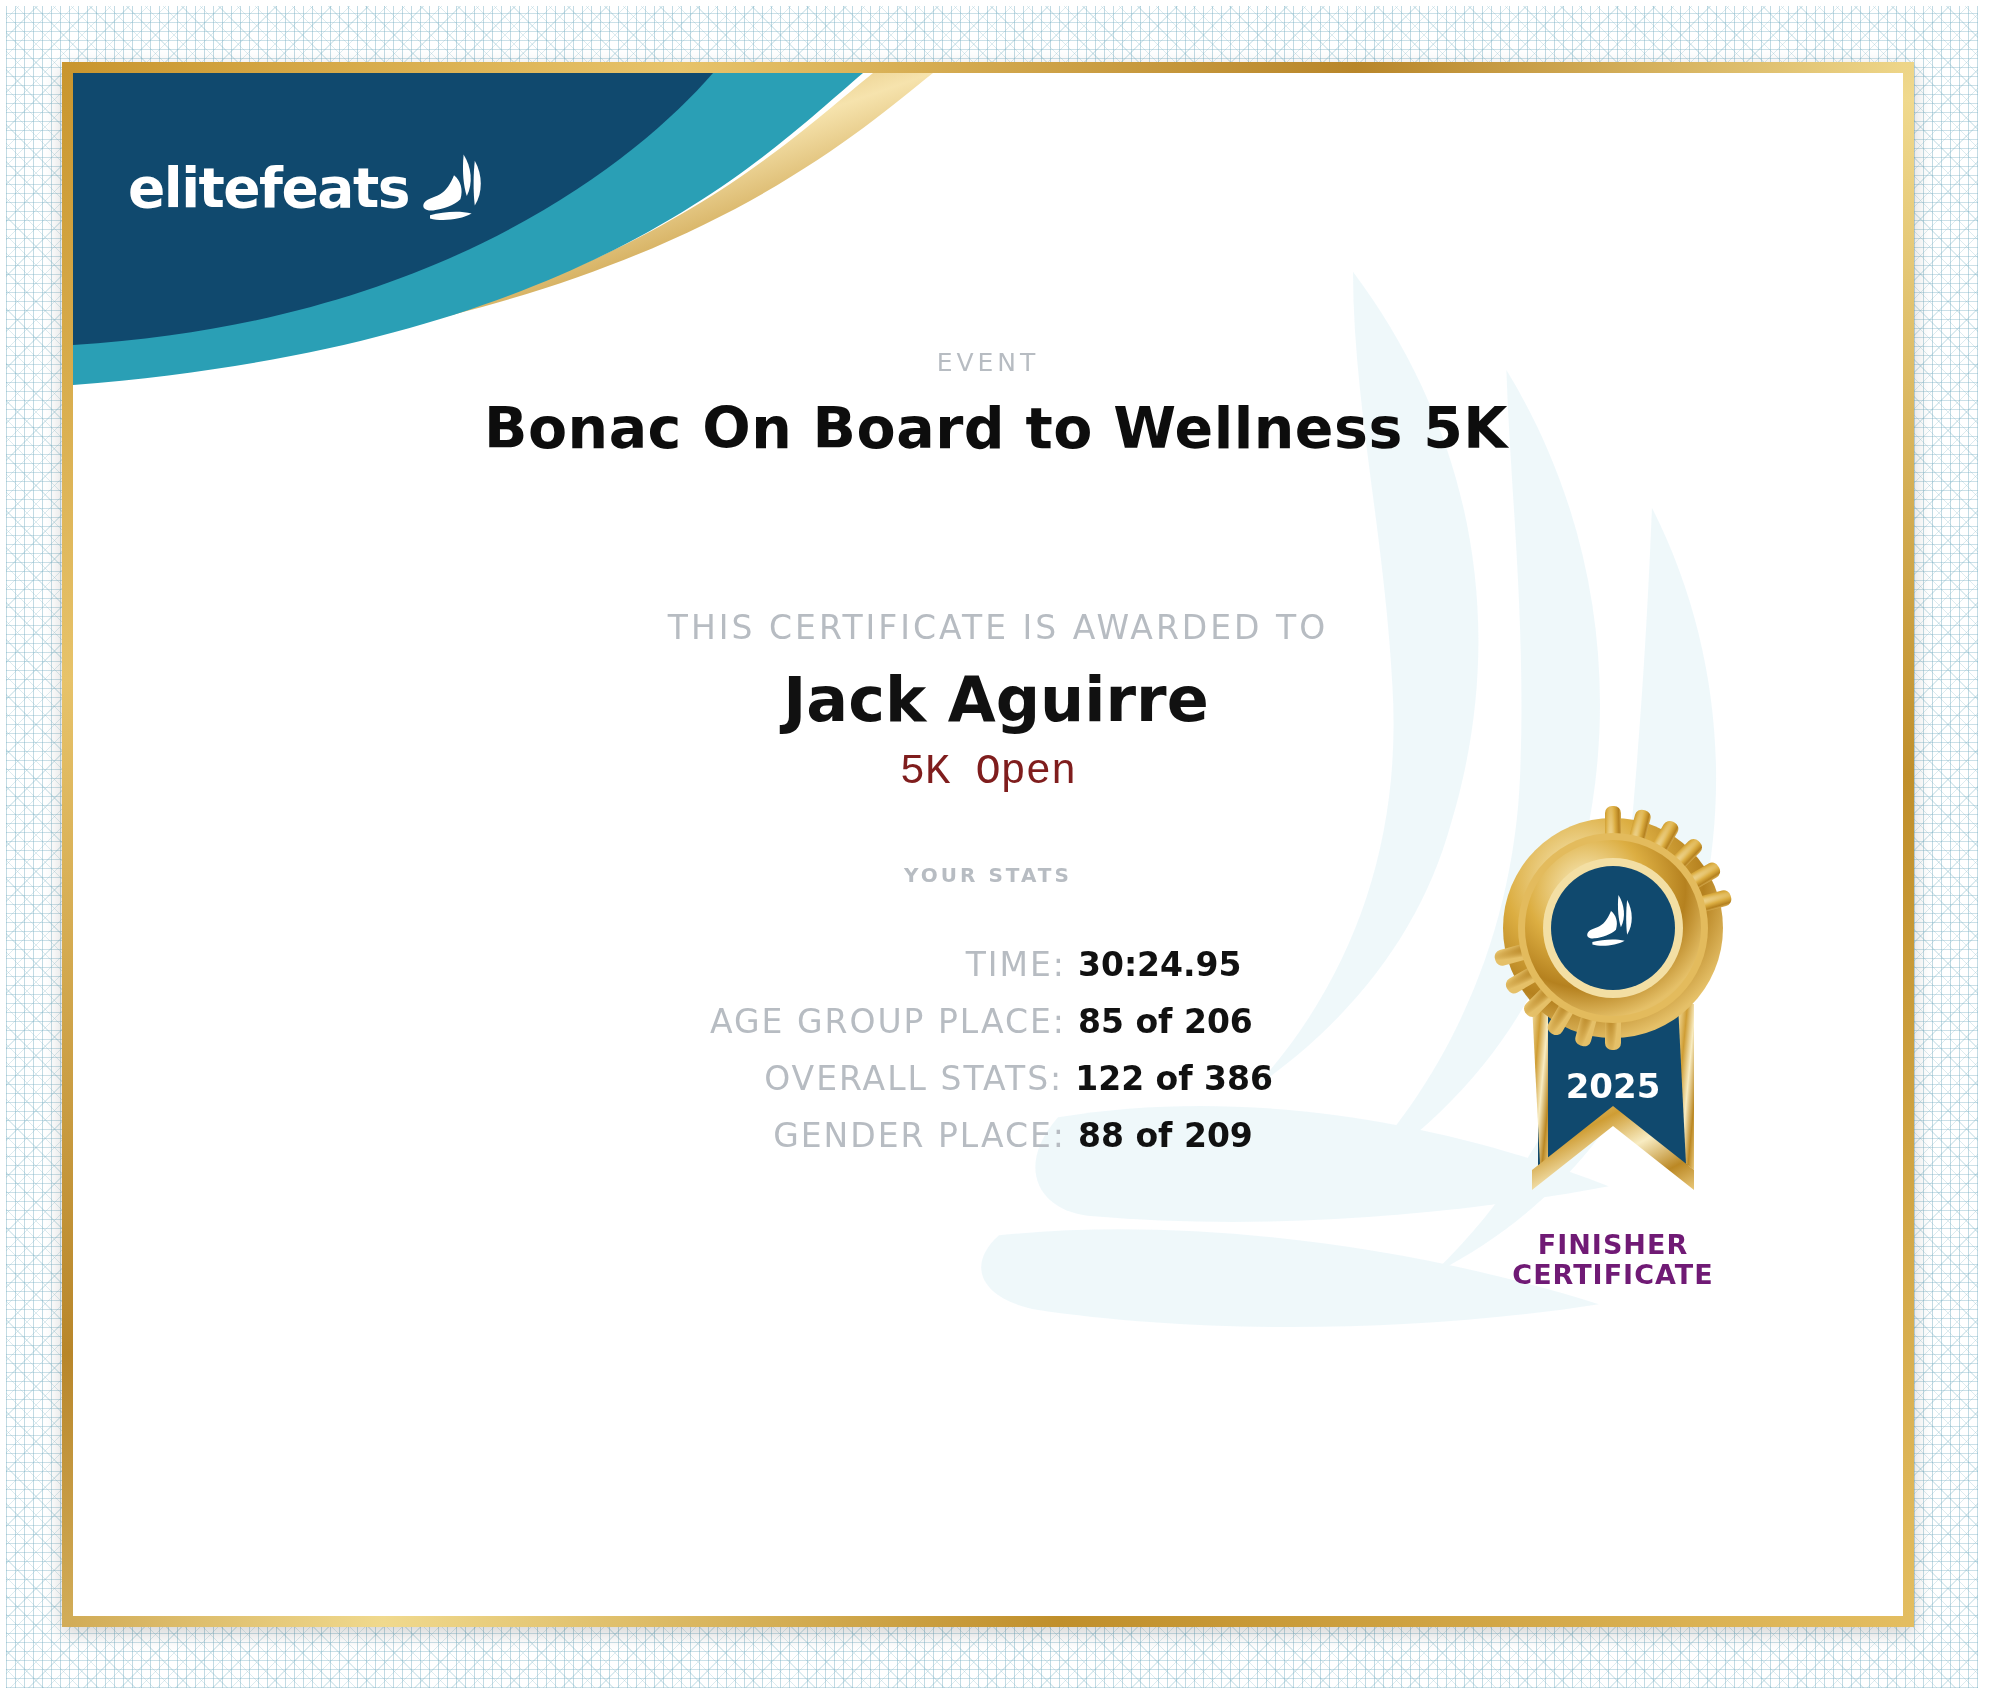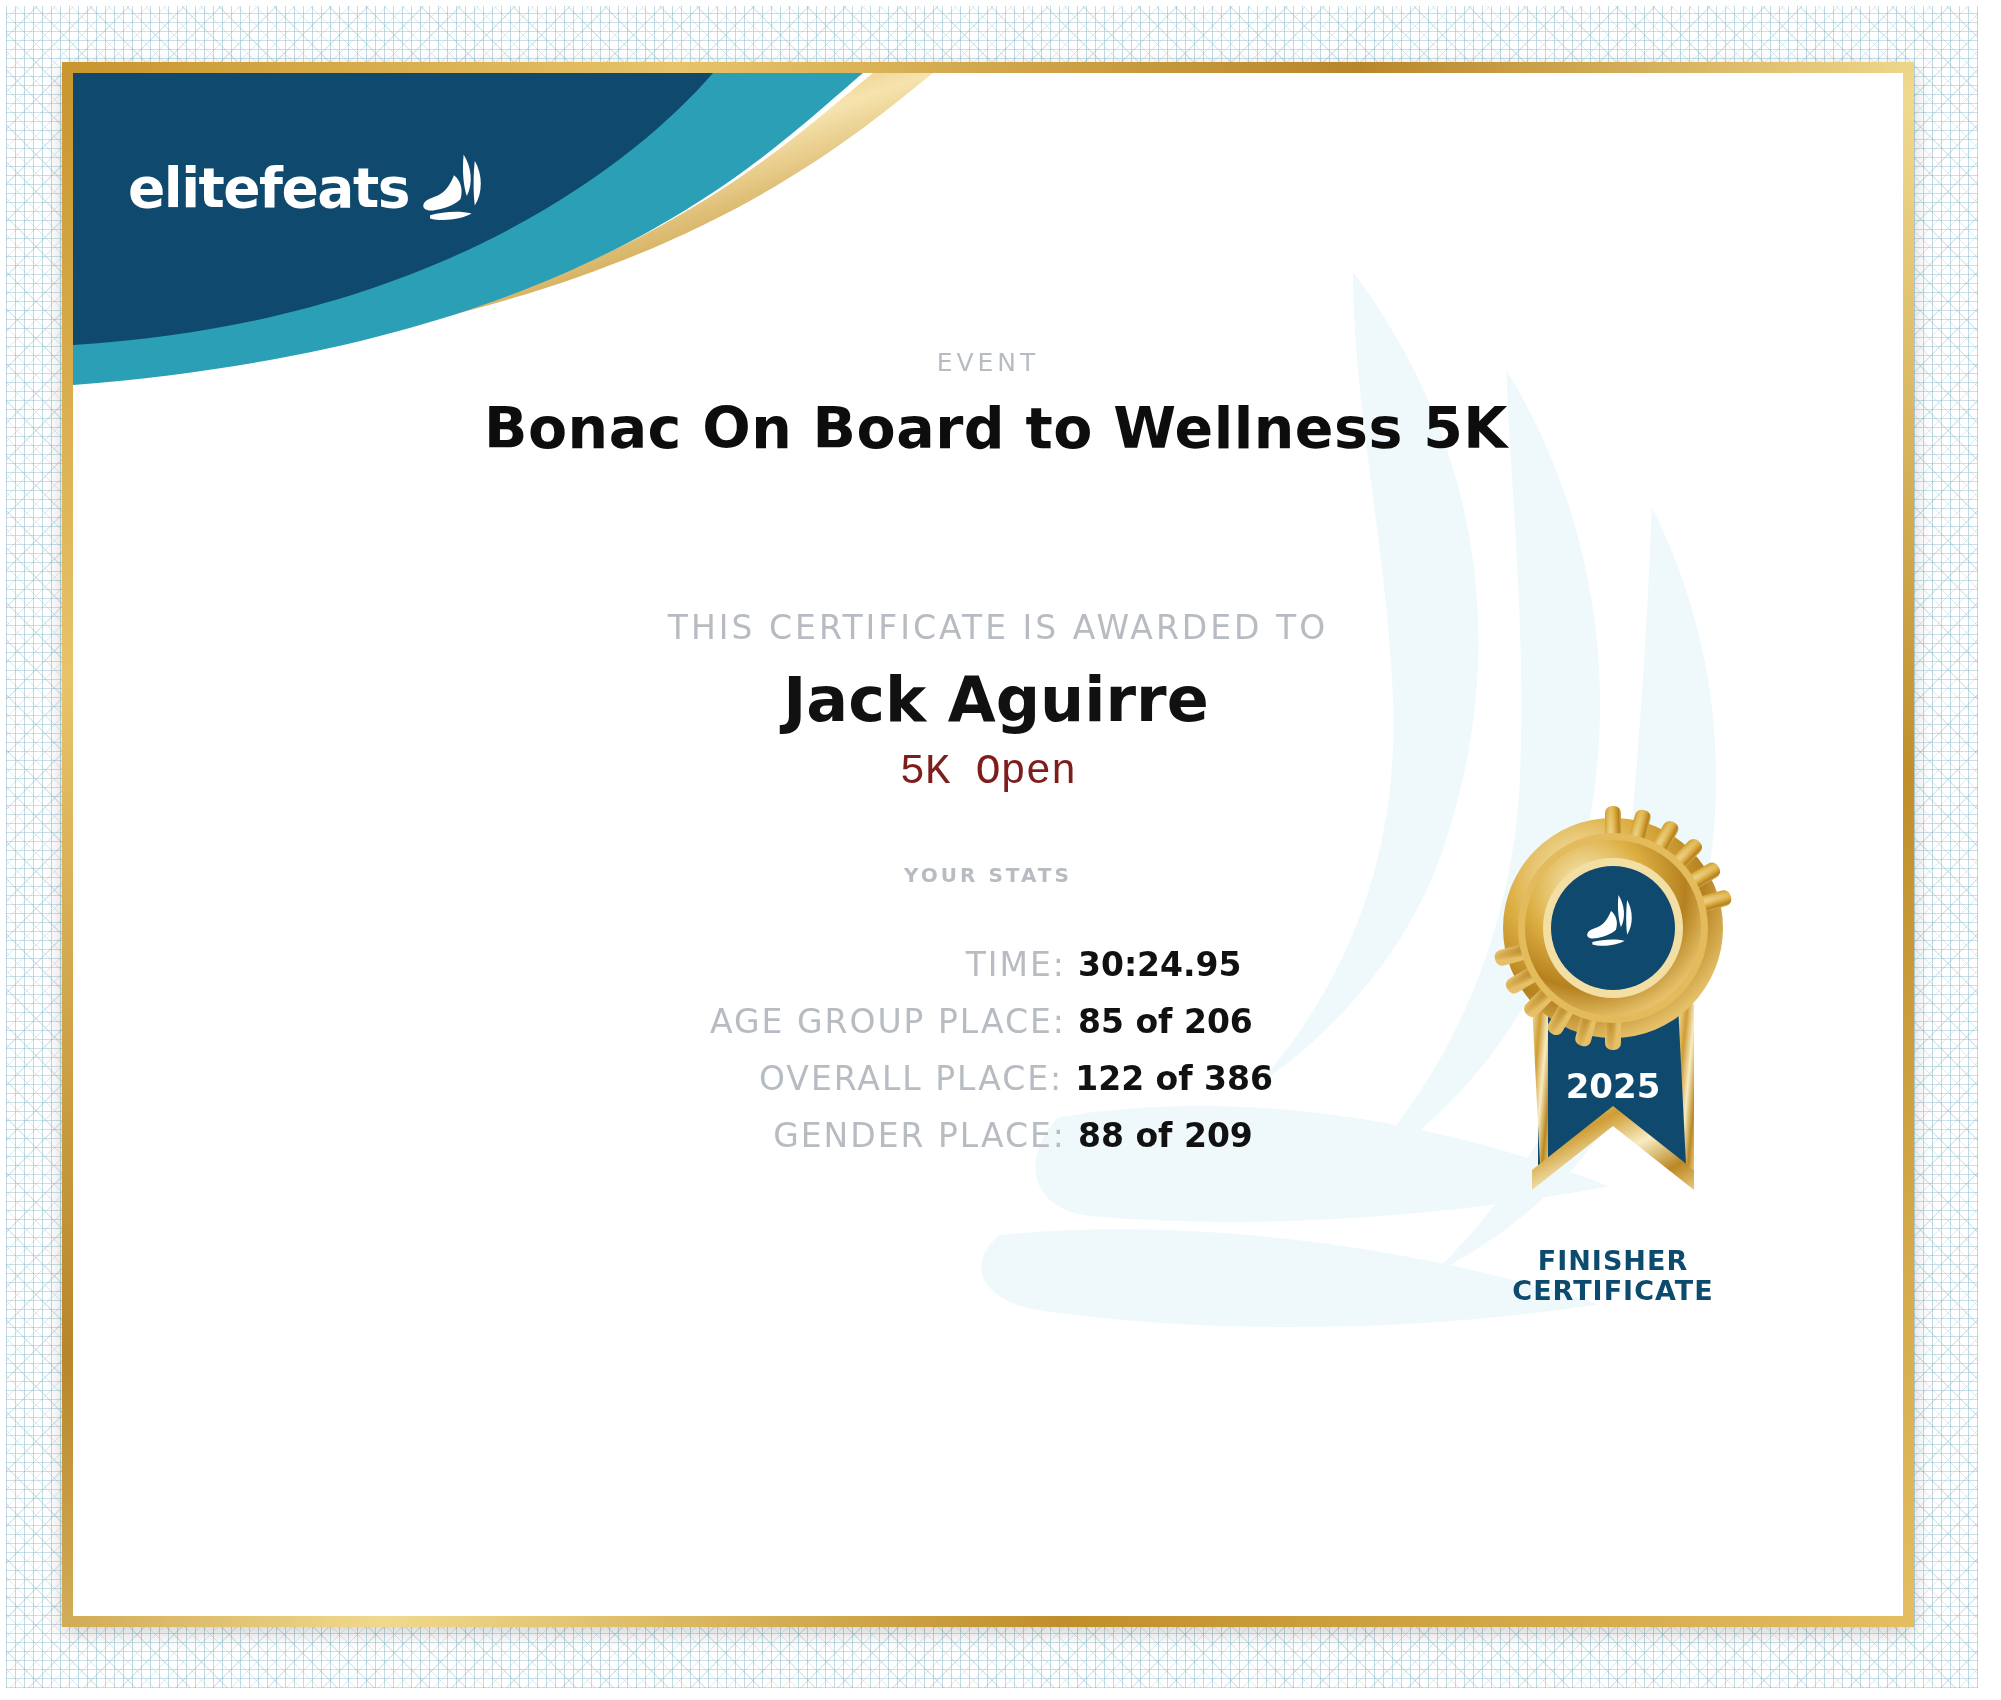--- a/index.html
+++ b/index.html
@@ -195,22 +195,22 @@
 
   
   .medal-block {
     position: absolute;
     right: 145px;
     top: 725px;
     width: 290px;
     text-align: center;
   }
   .medal-caption {
-    margin-top: 24px;
-    color: #0c4a6e;
+    margin-top: 8px;
+    color: #701a75;
     font-size: 27px;
     font-weight: 700;
     line-height: 1.12;
     letter-spacing: 1px;
     font-family: "DejaVu Sans", sans-serif;
   }
 </style>
 </head>
 <body>
 
@@ -273,21 +273,21 @@
       <div class="stats">
         <div class="stat-row">
           <span class="stat-label">TIME:</span>
           <span class="stat-value">30:24.95</span>
         </div>
         <div class="stat-row">
           <span class="stat-label">AGE GROUP PLACE:</span>
           <span class="stat-value">85 of 206</span>
         </div>
         <div class="stat-row">
-          <span class="stat-label">OVERALL PLACE:</span>
+          <span class="stat-label">OVERALL STATS:</span>
           <span class="stat-value">122 of 386</span>
         </div>
         <div class="stat-row">
           <span class="stat-label">GENDER PLACE:</span>
           <span class="stat-value">88 of 209</span>
         </div>
       </div>
 
       <div class="medal-block">
         <svg width="290" height="420" viewBox="0 0 290 420">

